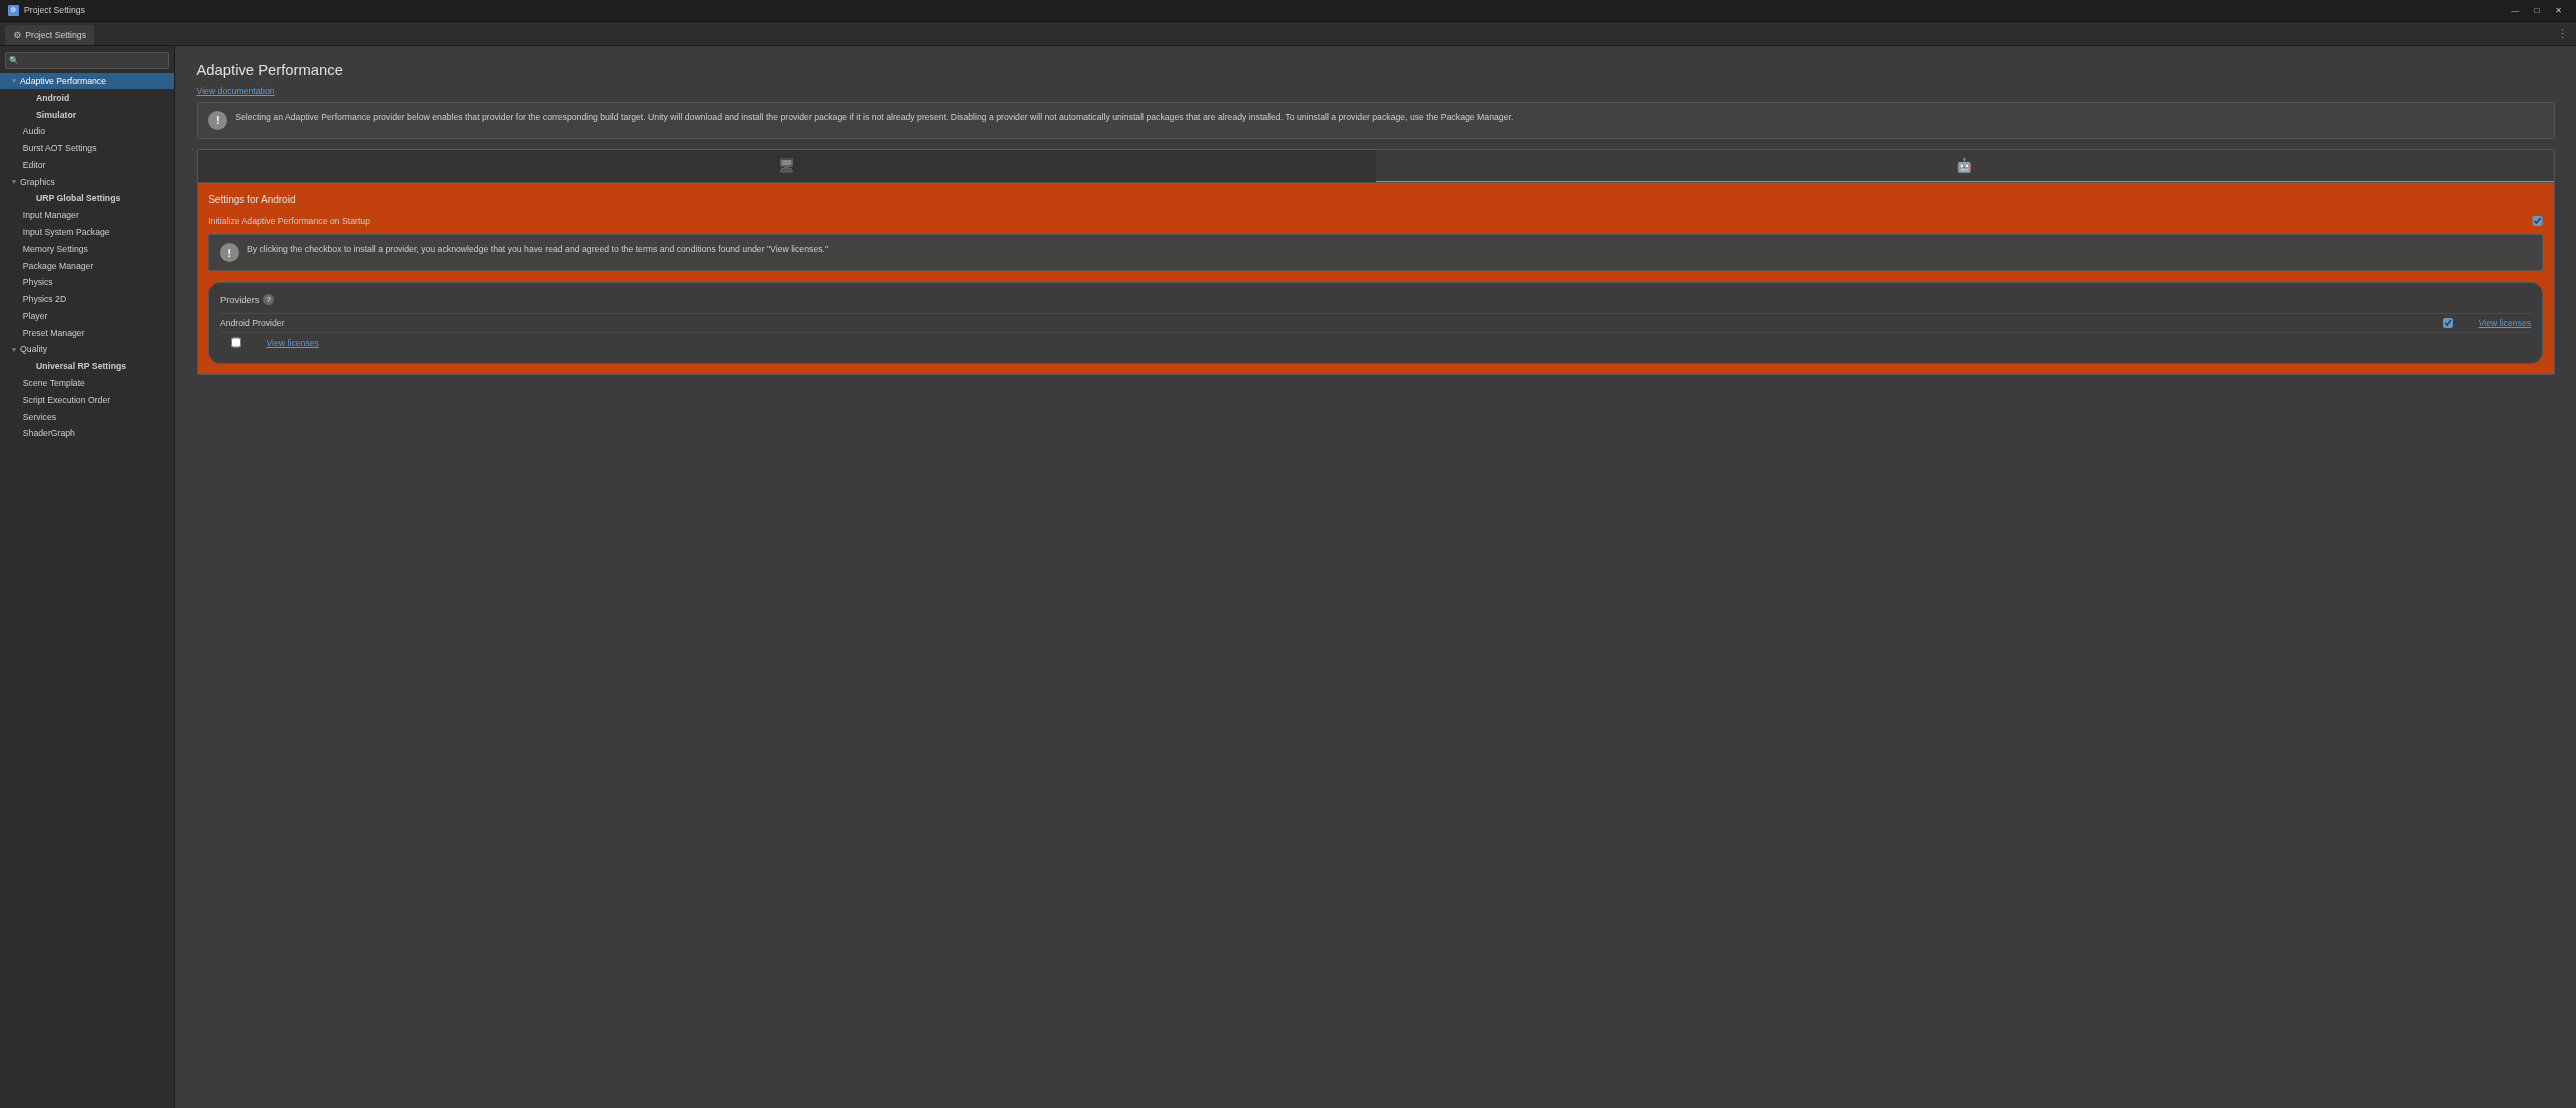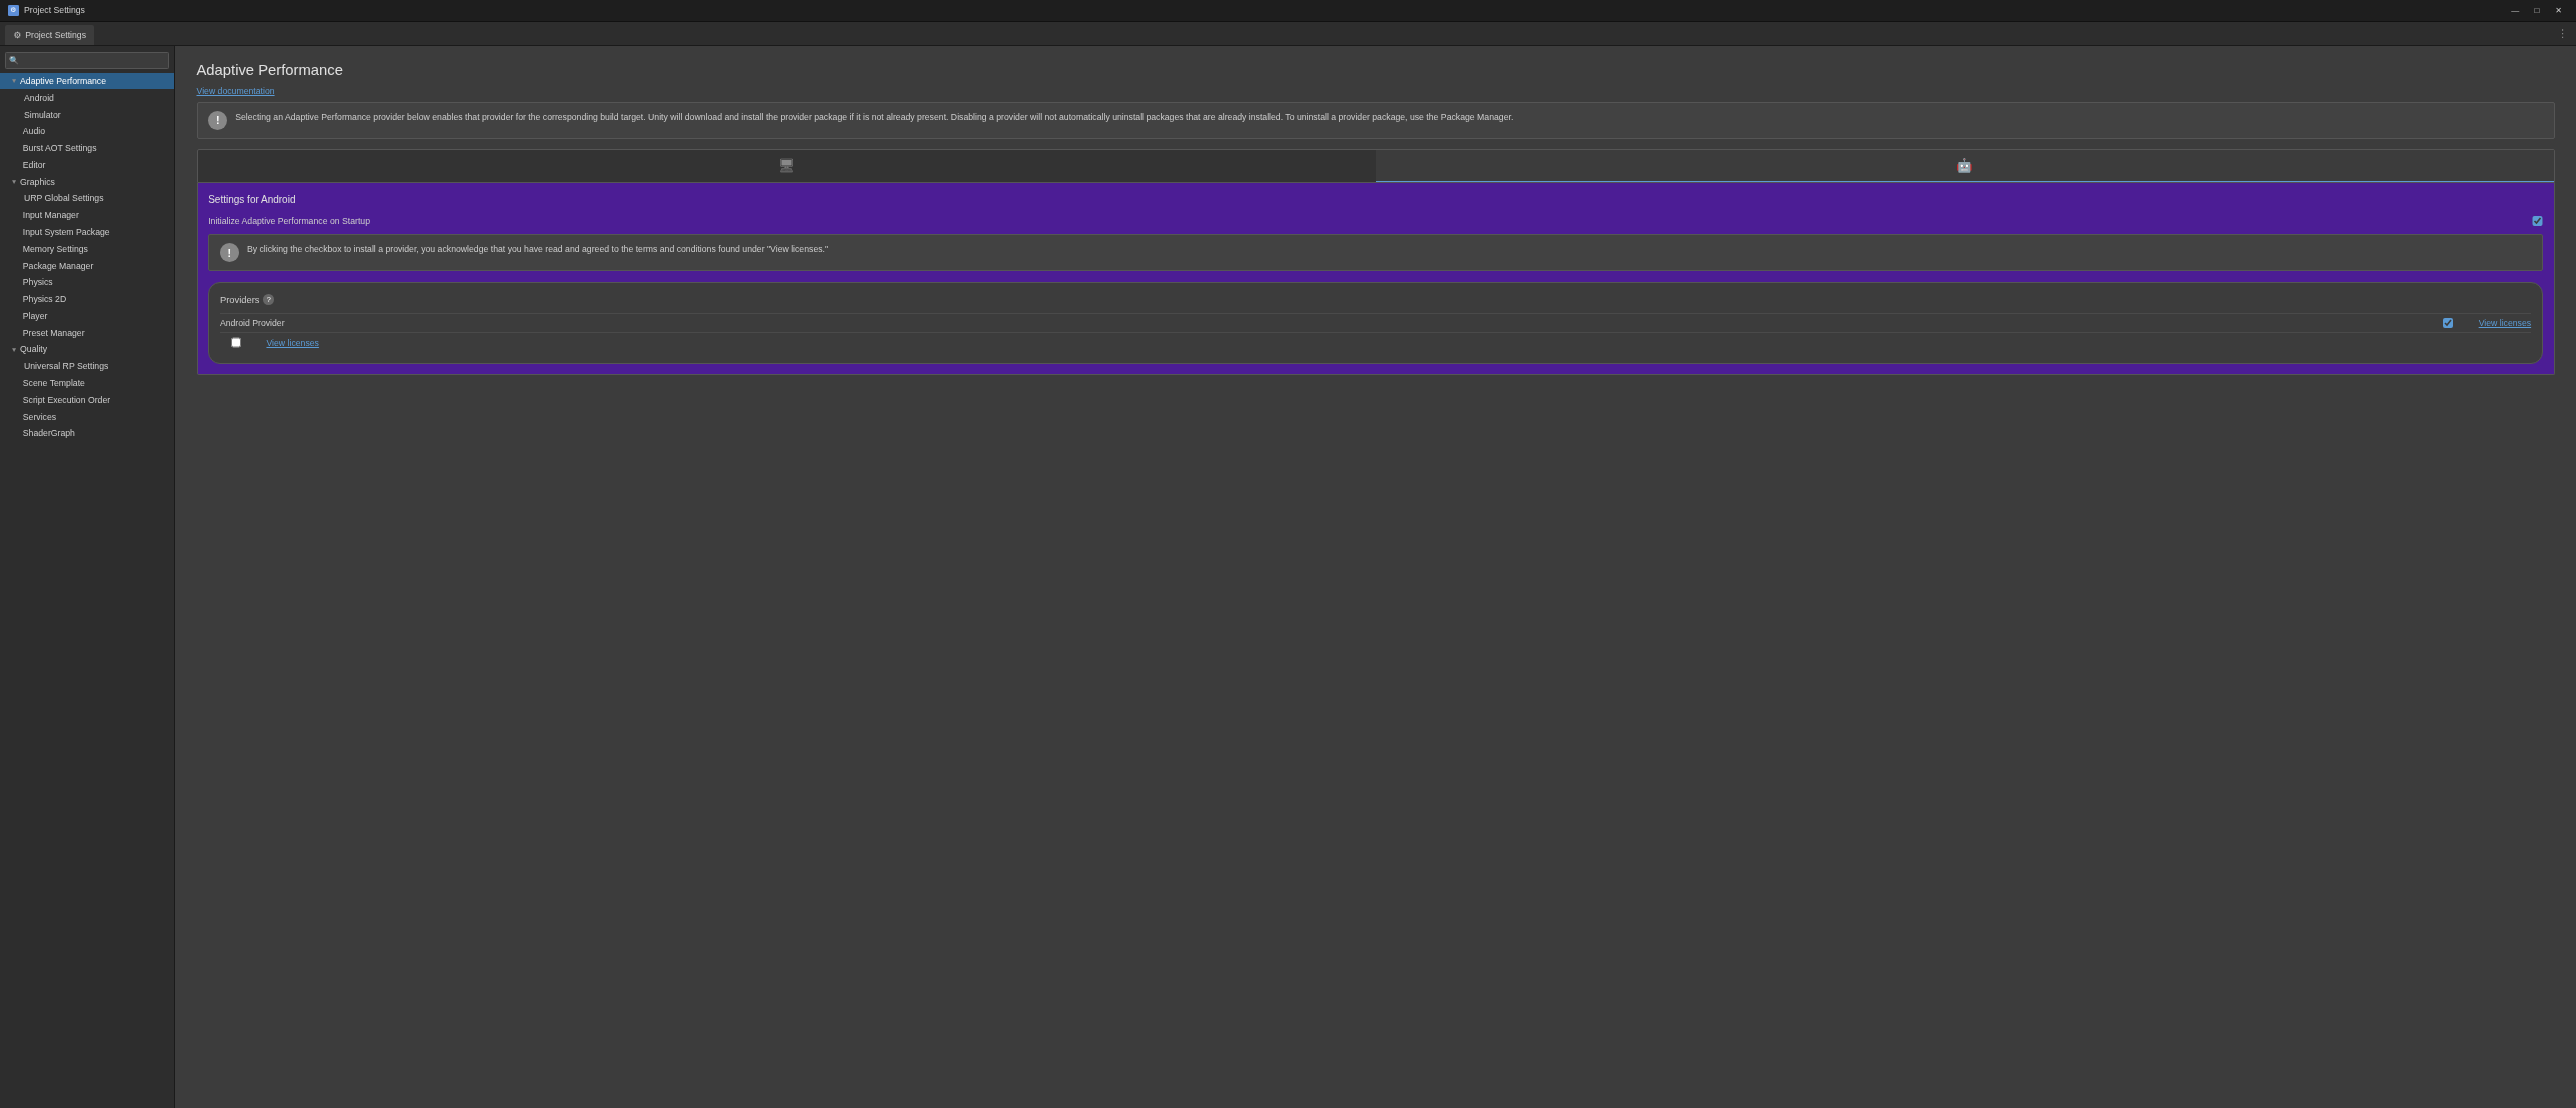--- a/index.html
+++ b/index.html
@@ -131,21 +131,22 @@
       font-size: 8.7px;
       display: flex;
       align-items: center;
       gap: 2.7px;
     }
     .sidebar-item.active {
       background: #2c5f8a;
       color: #ffffff;
     }
     .sidebar-item.sub {
-      padding-left: 24px;
+      padding-left: 36px;
+      font-weight: bold;
     }
     .chevron {
       font-size: 6.7px;
       color: #888;
       width: 6.7px;
     }
     .chevron.down::before { content: '▼'; }
 
     
     .content {
@@ -220,21 +221,21 @@
       background: #3c3c3c;
       border-bottom: 1.3px solid #5b9bd5;
       color: #ccc;
     }
     .platform-tab-icon {
       font-size: 13.4px;
     }
 
     
     .settings-panel {
-      background: #4c1d95;
+      background: #c2410c;
       border: 0.7px solid #555;
       border-top: none;
       border-radius: 0 0 2px 2px;
       padding: 10.7px;
       margin-bottom: 10.7px;
     }
 
     .settings-section-title {
       font-size: 10px;
       color: #e0e0e0;

